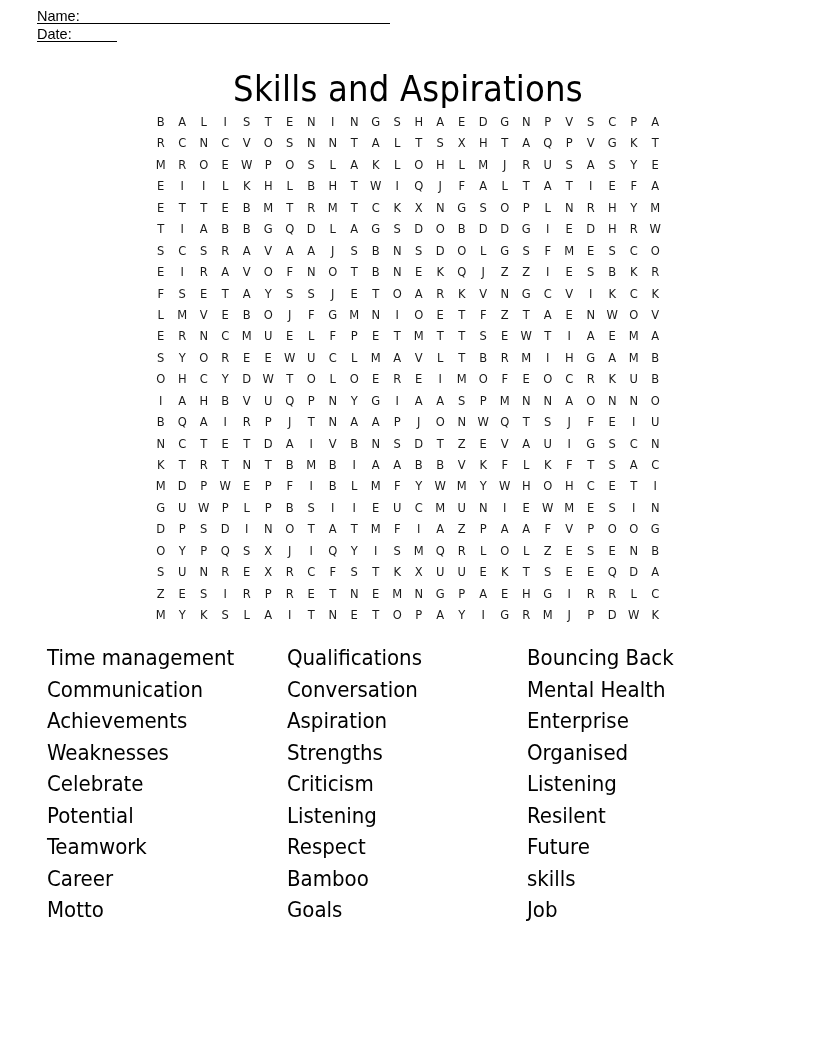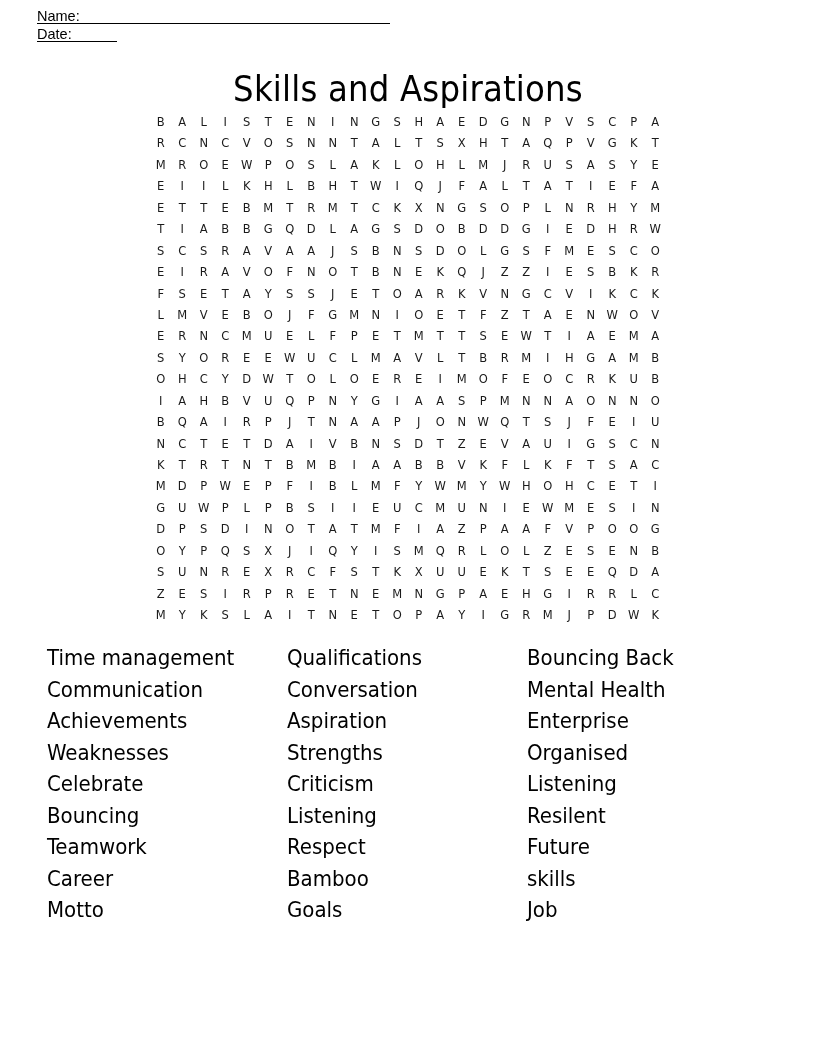--- a/index.html
+++ b/index.html
@@ -760,21 +760,21 @@
     </div>
   </div>
 
 <div class="word-list">
   <div class="word-col word-col-1" id="word-col-0">
       <div class="word-item">Time management</div>
       <div class="word-item">Communication</div>
       <div class="word-item">Achievements</div>
       <div class="word-item">Weaknesses</div>
       <div class="word-item">Celebrate</div>
-      <div class="word-item">Bouncing</div>
+      <div class="word-item">Potential</div>
       <div class="word-item">Teamwork</div>
       <div class="word-item">Career</div>
       <div class="word-item">Motto</div>
     </div>
   <div class="word-col word-col-2" id="word-col-1">
       <div class="word-item">Qualifications</div>
       <div class="word-item">Conversation</div>
       <div class="word-item">Aspiration</div>
       <div class="word-item">Strengths</div>
       <div class="word-item">Criticism</div>

